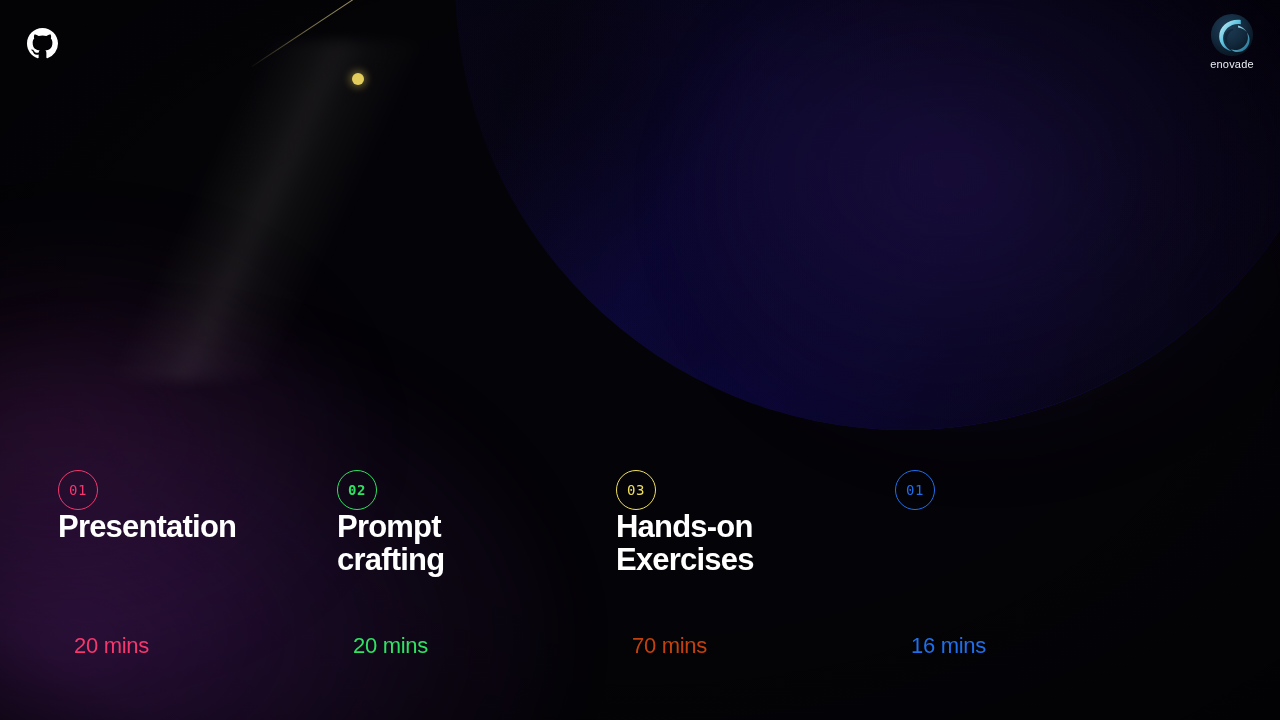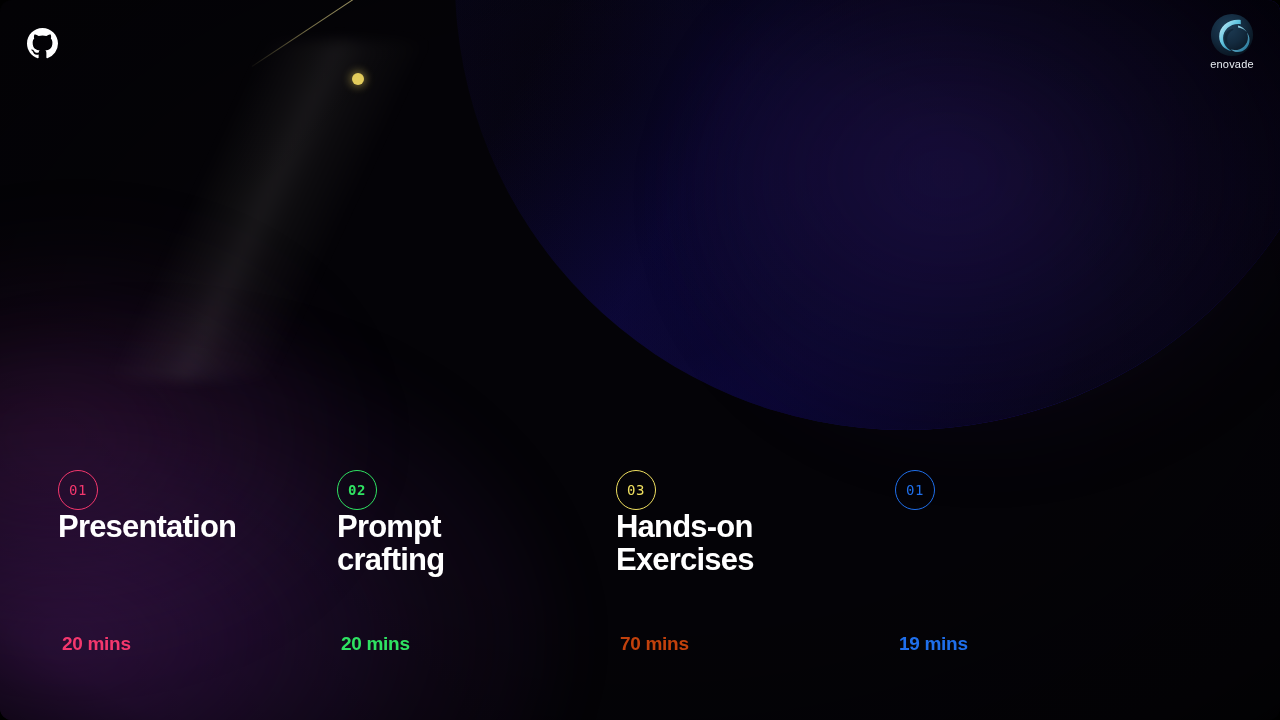--- a/index.html
+++ b/index.html
@@ -11,21 +11,20 @@
   body {
     font-family: "Liberation Sans", sans-serif;
   }
 
   #slide {
     position: relative;
     width: 1280px;
     height: 720px;
     overflow: hidden;
     background: #030205;
-    border-radius: 12px;
   }
 
   
   .bg-base {
     position: absolute;
     inset: 0;
     background: #040307;
   }
 
   
@@ -259,24 +258,24 @@
     font-weight: bold;
     font-size: 31px;
     line-height: 33px;
     letter-spacing: -0.8px;
     color: #ffffff;
     white-space: pre-line;
   }
   .item-duration {
     position: absolute;
     top: 163px;
-    left: 4px;
-    font-family: "Liberation Sans", sans-serif;
-    font-weight: bold;
-    font-size: 19px;
+    left: 16px;
+    font-family: "Liberation Sans", sans-serif;
+    font-weight: normal;
+    font-size: 22px;
     letter-spacing: -0.3px;
   }
 </style>
 </head>
 <body>
 
 <div id="slide">
 
   <div class="bg-base"></div>
   <div class="sphere"></div>
@@ -354,17 +353,17 @@
       </div>
       <div class="item-title">Hands-on
 Exercises</div>
       <div class="item-duration" style="color: #c2410c;">70 mins</div>
     </div>
 
     <div class="item">
       <div class="badge" style="color: rgb(31, 111, 235);">
         <span>01</span>
       </div>
-      <div class="item-duration" style="color: rgb(31, 111, 235);">19 mins</div>
+      <div class="item-duration" style="color: rgb(31, 111, 235);">16 mins</div>
     </div>
 
   </div>
 </div>
 
 </body></html>

